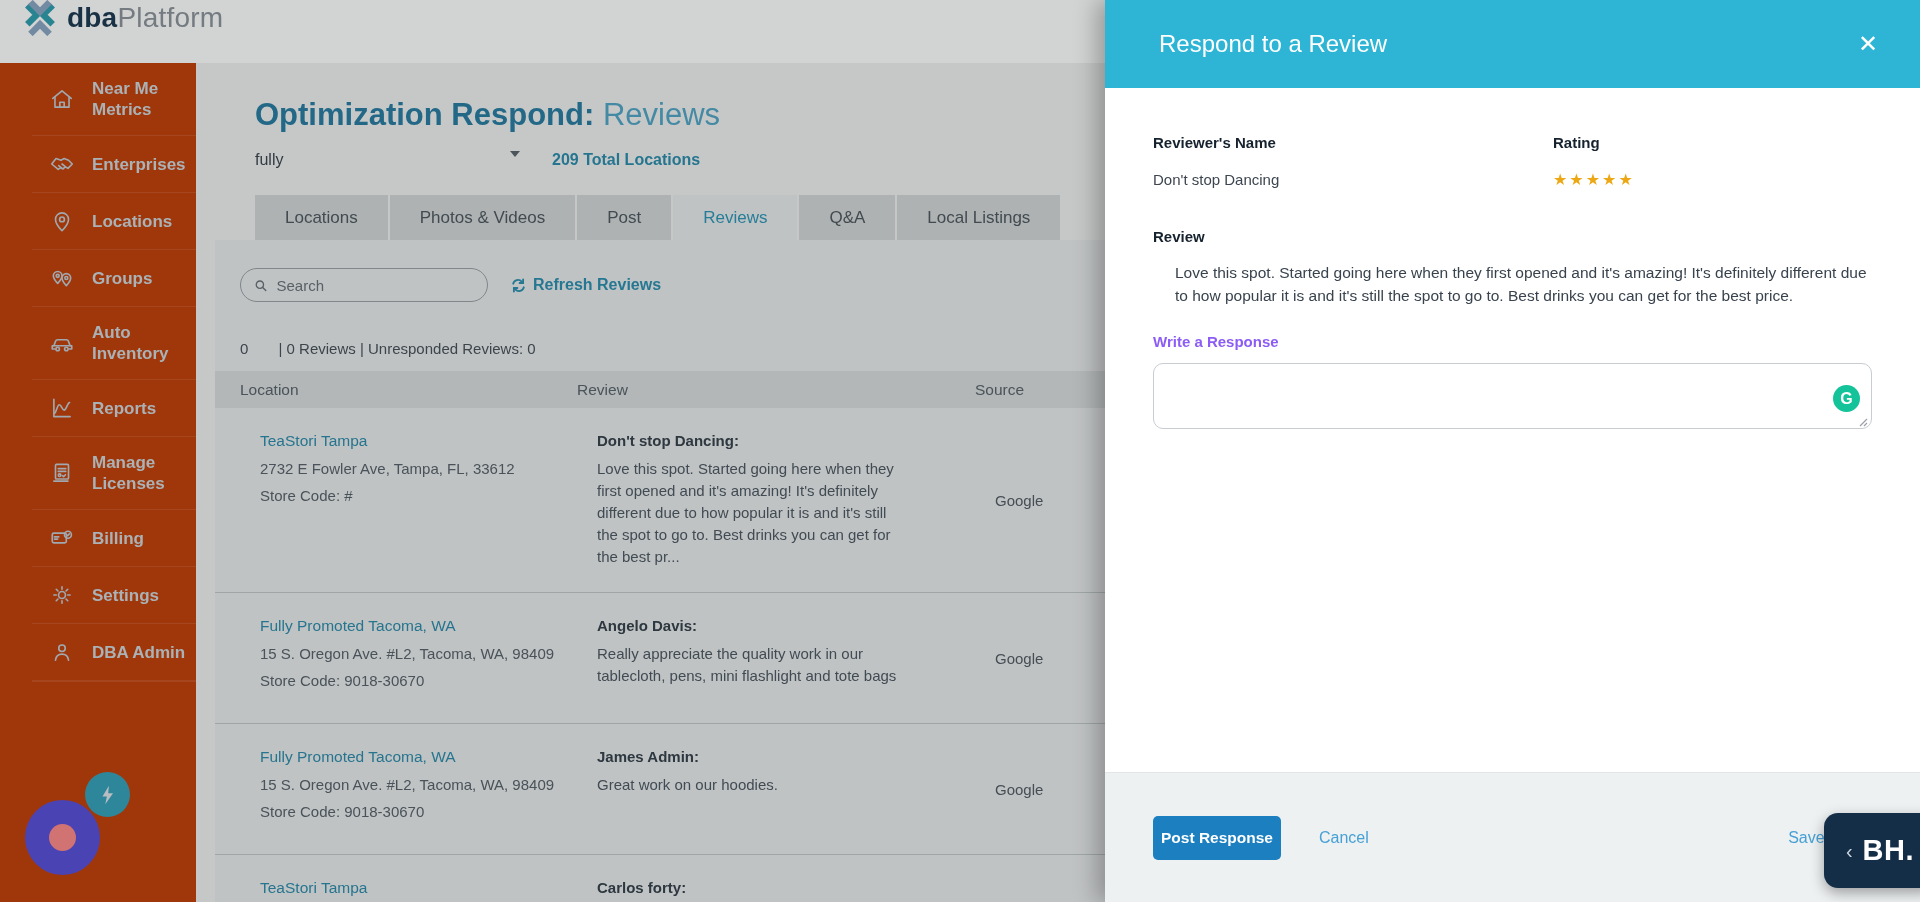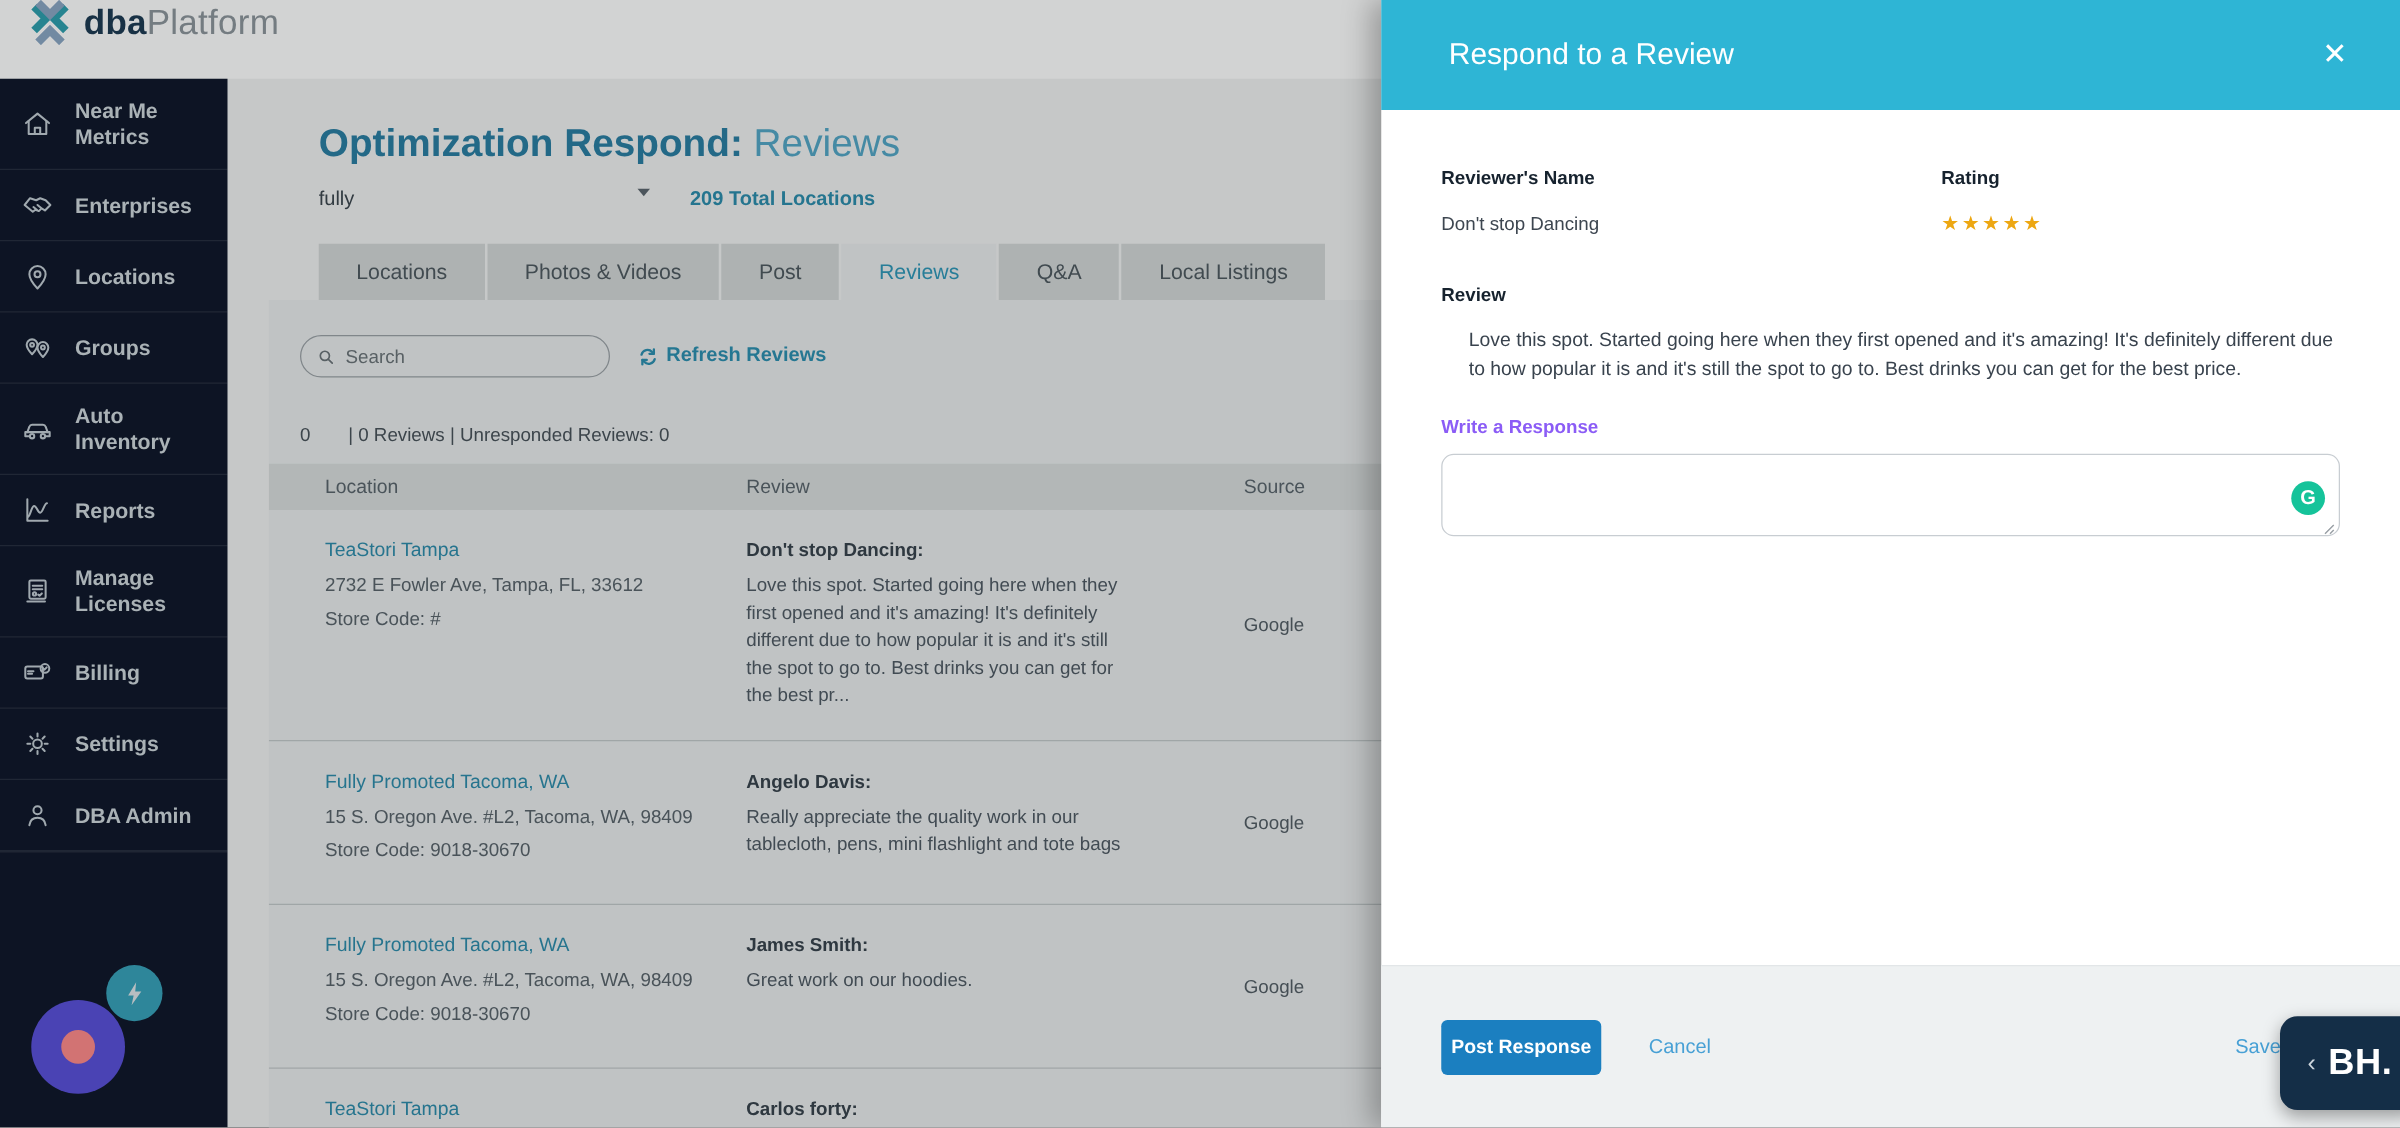--- a/index.html
+++ b/index.html
@@ -8,21 +8,21 @@
   .app { position:relative; width:1920px; height:902px; overflow:hidden; background:#f1f2f2; }
 
   
   .topbar { position:absolute; top:0; left:0; width:100%; height:63px; background:#ffffff; display:flex; align-items:flex-start; padding-left:22px; z-index:1; }
   .logo { display:flex; align-items:center; gap:9px; cursor:pointer; }
   .logo-text { font-size:28px; letter-spacing:.2px; }
   .logo-text b { color:#1d3a52; font-weight:700; }
   .logo-text span { color:#8d959c; font-weight:400; }
 
   
-  .sidebar { position:absolute; top:63px; left:0; bottom:0; width:182px; background:#0f172a; z-index:1; }
+  .sidebar { position:absolute; top:63px; left:0; bottom:0; width:196px; background:#c2410c; z-index:1;padding-left:32px; }
   .side-item { display:flex; align-items:center; gap:15px; padding:15px 10px 15px 15px; border-bottom:1px solid rgba(255,255,255,.10); cursor:pointer; }
   .side-item .ic { width:30px; min-width:30px; display:flex; justify-content:center; }
   .side-item .lbl { color:#cfd7dc; font-size:17px; font-weight:700; line-height:21px; }
   .side-div { border-bottom:1px solid rgba(255,255,255,.10); }
 
   .launcher-bolt { position:absolute; left:85px; top:772px; width:45px; height:45px; border-radius:50%; background:#38a2ba; display:flex; align-items:center; justify-content:center; z-index:2; cursor:pointer; }
   .launcher-chat { position:absolute; left:25px; top:800px; width:75px; height:75px; border-radius:50%; background:#5a50da; display:flex; align-items:center; justify-content:center; z-index:2; cursor:pointer; }
   .launcher-chat .dot { width:27px; height:27px; border-radius:50%; background:#ff8a8a; }
 
   
@@ -46,21 +46,21 @@
   .search-pill { width:248px; height:34px; border:1px solid #9ba1a6; border-radius:17px; display:flex; align-items:center; gap:9px; padding:0 13px; background:transparent; }
   .search-pill input { border:none; outline:none; background:transparent; font-size:15px; color:#4c555c; width:100%; font-family:"Liberation Sans",sans-serif; }
   .search-pill input::placeholder { color:#6b7378; }
   .refresh { display:flex; align-items:center; gap:6px; margin-left:22px; cursor:pointer; }
   .refresh .r-lbl { font-size:16px; font-weight:700; color:#2d8fb0; }
 
   .stats { margin-top:38px; font-size:15px; color:#49525a; }
   .stats .s2 { margin-left:26px; }
 
   .rtable { margin-top:14px; margin-left:-25px; }
-  .thead { display:grid; grid-template-columns:337px 398px 1fr; background:#d9dddd; height:37px; align-items:center; padding-left:45px; }
+  .thead { display:grid; grid-template-columns:337px 398px 1fr; background:#d9dddd; height:37px; align-items:center; padding-left:25px; }
   .thead .th { font-size:15.5px; color:#5a646c; }
   .trow { display:grid; grid-template-columns:337px 398px 1fr; padding:24px 0 24px 45px; border-bottom:1px solid #c3c8ca; }
   .loc-name { font-size:15.5px; color:#2e8cab; font-weight:400; margin-bottom:10px; cursor:pointer; }
   .loc-addr, .loc-code { font-size:15px; color:#59636b; margin-bottom:10px; }
   .rev-author { font-size:15px; font-weight:700; color:#38424c; margin-bottom:9px; }
   .rev-text { font-size:15px; line-height:22px; color:#4f5963; max-width:300px; }
   .src { font-size:15px; color:#535d65; align-self:center; }
 
   
   .overlay { position:absolute; inset:0; background:rgba(8,10,12,.18); z-index:50; }
@@ -307,21 +307,21 @@
           <div class="src">Google</div>
         </div>
 
         <div class="trow">
           <div>
             <div class="loc-name">Fully Promoted Tacoma, WA</div>
             <div class="loc-addr">15 S. Oregon Ave. #L2, Tacoma, WA, 98409</div>
             <div class="loc-code">Store Code: 9018-30670</div>
           </div>
           <div>
-            <div class="rev-author">James Smith:</div>
+            <div class="rev-author">James Admin:</div>
             <div class="rev-text">Great work on our hoodies.</div>
           </div>
           <div class="src">Google</div>
         </div>
 
         <div class="trow">
           <div>
             <div class="loc-name">TeaStori Tampa</div>
 
           </div>

